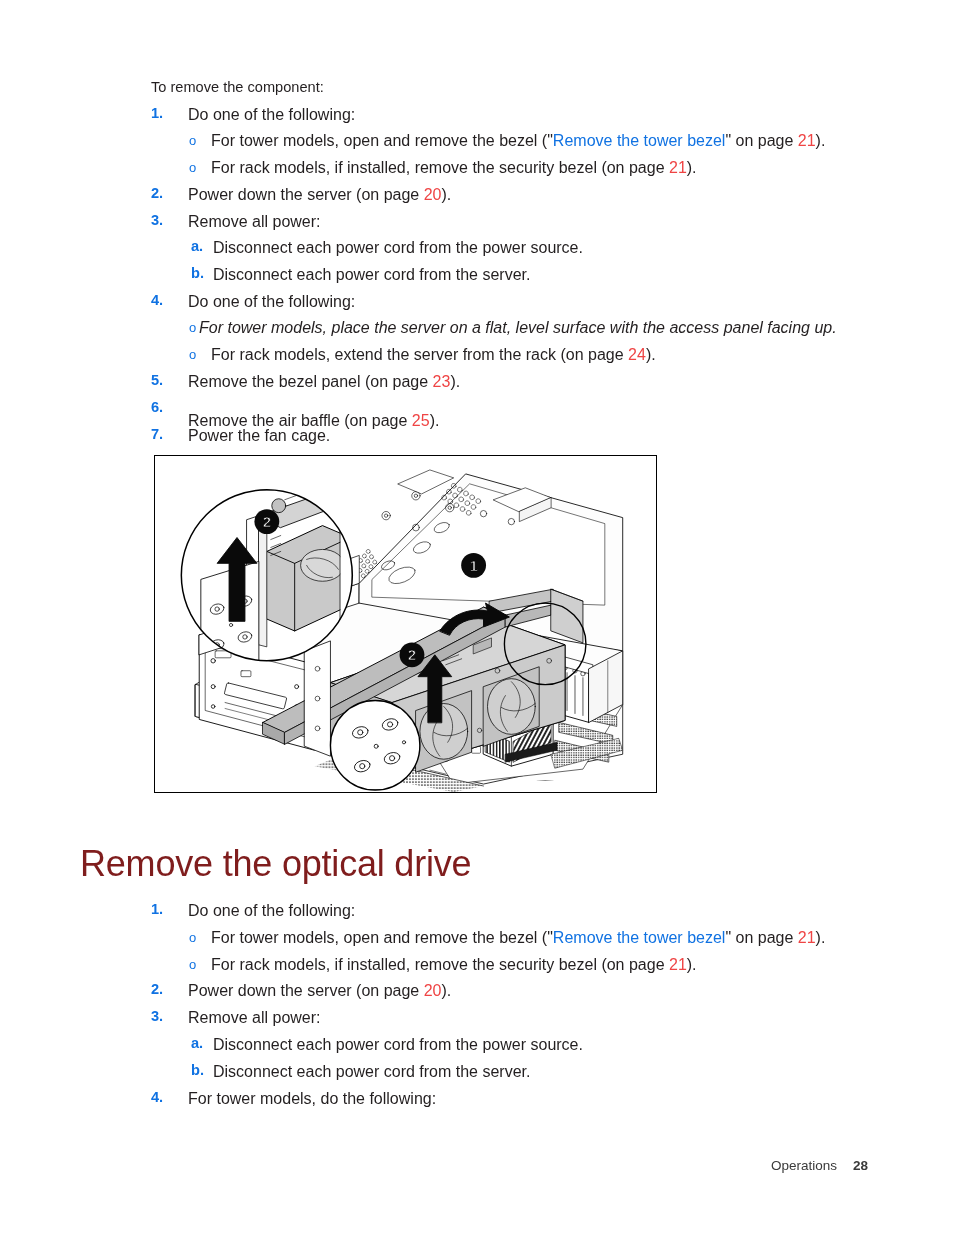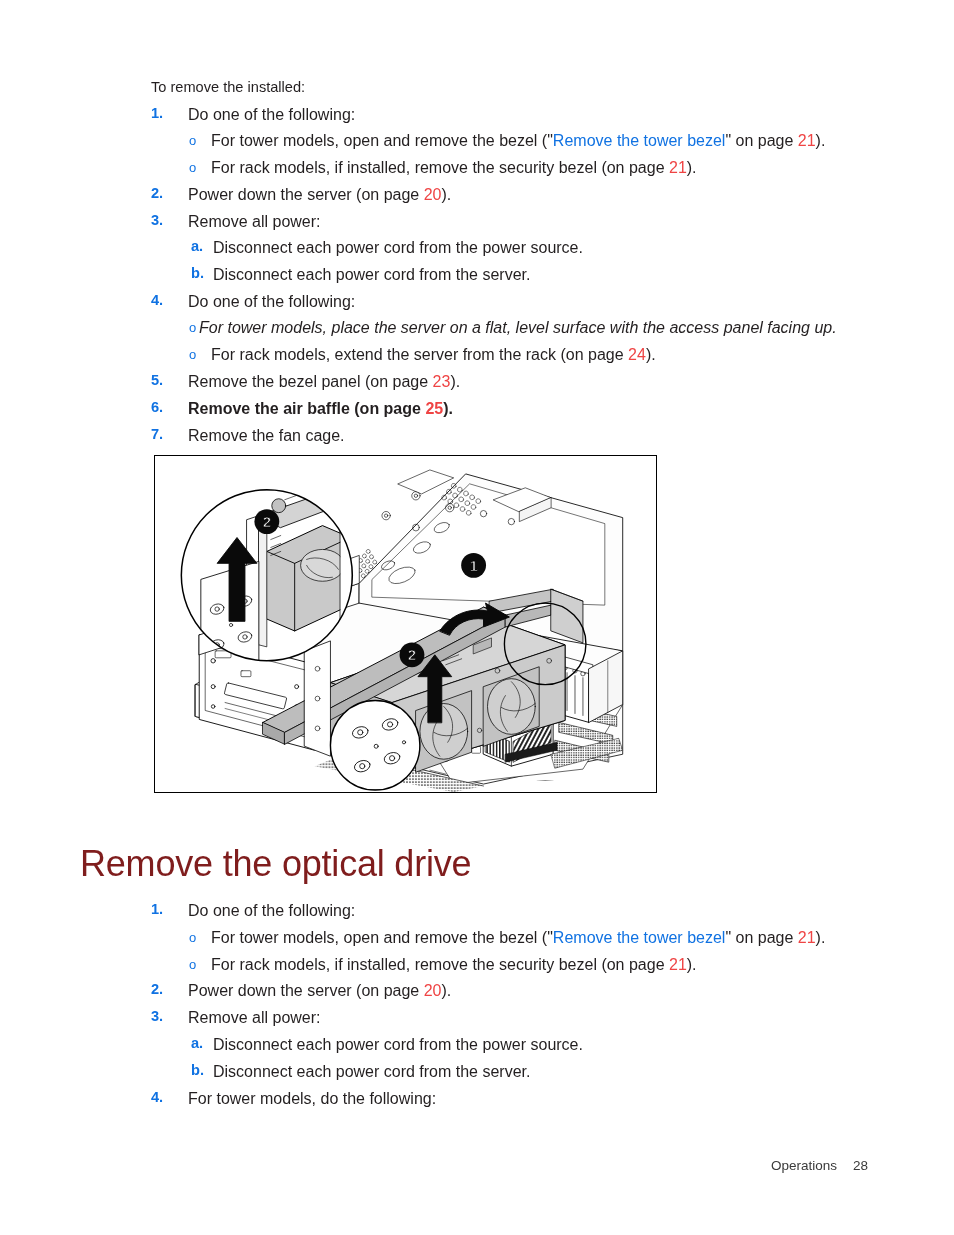--- a/index.html
+++ b/index.html
@@ -76,21 +76,21 @@
     left: 0;
     top: 1158px;
     width: 954px;
     text-align: right;
     padding-right: 86px;
     box-sizing: border-box;
     font-size: 13.5px;
     color: #3a3a3a;
     white-space: nowrap;
   }
-  .footer .fnum { display: inline-block; margin-left: 16px; }
+  .footer .fnum { display: inline-block; margin-left: 16px; font-weight: bold; }
 
   
   .figure {
     position: absolute;
     left: 154px;
     top: 455px;
     width: 503px;
     height: 338px;
     border: 1.4px solid #000;
     box-sizing: border-box;
@@ -104,21 +104,21 @@
     font-size: 15px;
     font-weight: bold;
     fill: #ffffff;
   }
 </style>
 </head>
 <body>
 
 <div class="page">
 
-  <div class="lead" style="top:78px;">To remove the installed:</div>
+  <div class="lead" style="top:78px;">To remove the component:</div>
 
   <div class="marker" style="left:151px; top:105px;">1.</div>
   <div class="item" style="left:188px; top:105px;">Do one of the following:</div>
 
   <div class="bullet-o" style="left:189px; top:131px;">o</div>
   <div class="item" style="left:211px; top:131px;"><span>For tower models, open and remove the bezel ("</span><span class="lnk">Remove the tower bezel</span><span>" on page </span><span class="pg">21</span><span>).</span></div>
 
   <div class="bullet-o" style="left:189px; top:158px;">o</div>
   <div class="item" style="left:211px; top:158px;"><span>For rack models, if installed, remove the security bezel (on page </span><span class="pg">21</span><span>).</span></div>
 
@@ -140,24 +140,24 @@
   <div class="bullet-o" style="left:189px; top:318px;">o</div>
   <div class="item" style="left:199px; top:318px;font-style:italic;"><span>For tower models, place the server on a flat, level surface with the access panel facing up.</span><span class="pg"></span><span></span></div>
 
   <div class="bullet-o" style="left:189px; top:345px;">o</div>
   <div class="item" style="left:211px; top:345px;"><span>For rack models, extend the server from the rack (on page </span><span class="pg">24</span><span>).</span></div>
 
   <div class="marker" style="left:151px; top:372px;">5.</div>
   <div class="item" style="left:188px; top:372px;"><span>Remove the bezel panel (on page </span><span class="pg">23</span><span>).</span></div>
 
   <div class="marker" style="left:151px; top:399px;">6.</div>
-  <div class="item" style="left:188px; top:399px;font-weight:bold;"><span>Remove the air baffle (on page </span><span class="pg">25</span><span>).</span></div>
+  <div class="item" style="left:188px; top:411px;"><span>Remove the air baffle (on page </span><span class="pg">25</span><span>).</span></div>
 
   <div class="marker" style="left:151px; top:426px;">7.</div>
-  <div class="item" style="left:188px; top:426px;">Remove the fan cage.</div>
+  <div class="item" style="left:188px; top:426px;">Power the fan cage.</div>
 
   <div class="figure">
     <svg viewBox="0 0 503 338" xmlns="http://www.w3.org/2000/svg">
       <defs>
         <pattern id="mesh" width="3" height="3" patternUnits="userSpaceOnUse">
           <rect width="3" height="3" fill="#ffffff"></rect>
           <circle cx="1" cy="1" r="0.85" fill="#1a1a1a"></circle>
         </pattern>
         <pattern id="mesh2" width="2.4" height="2.4" patternUnits="userSpaceOnUse">
           <rect width="2.4" height="2.4" fill="#ffffff"></rect>

